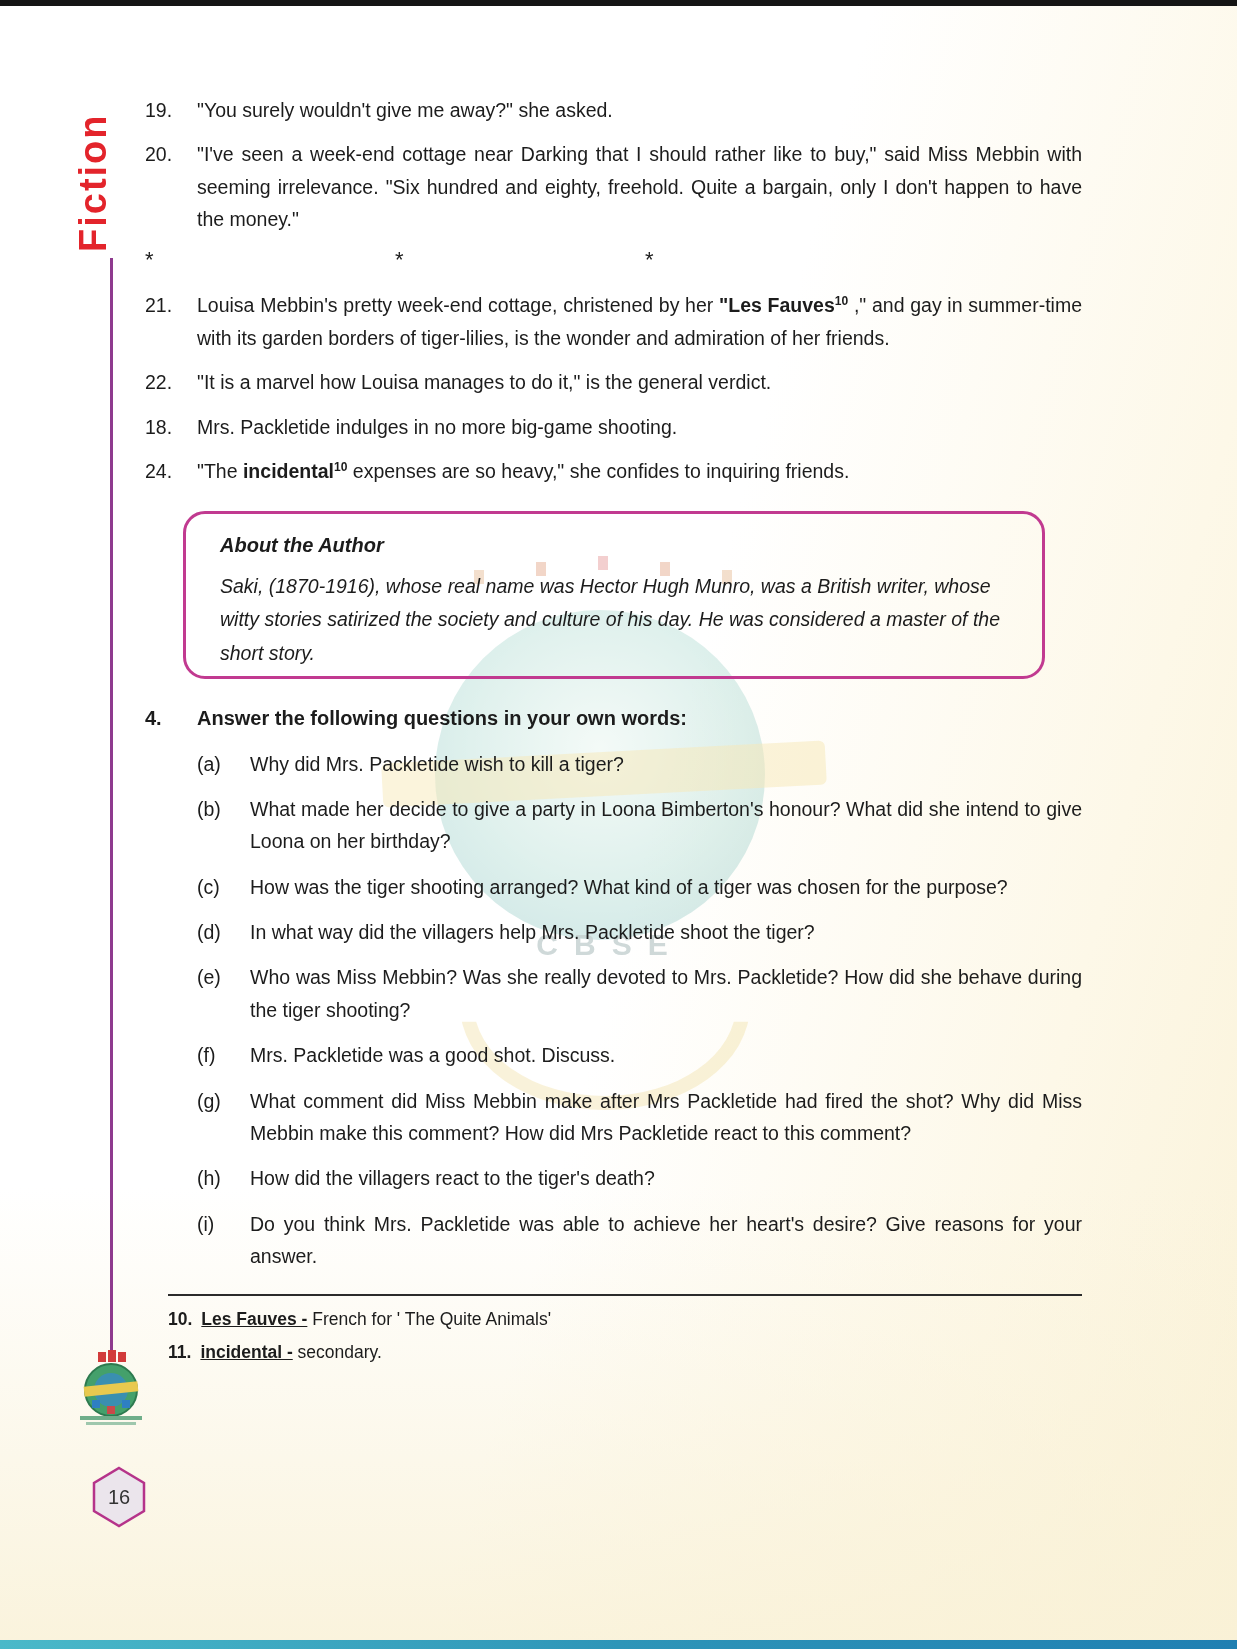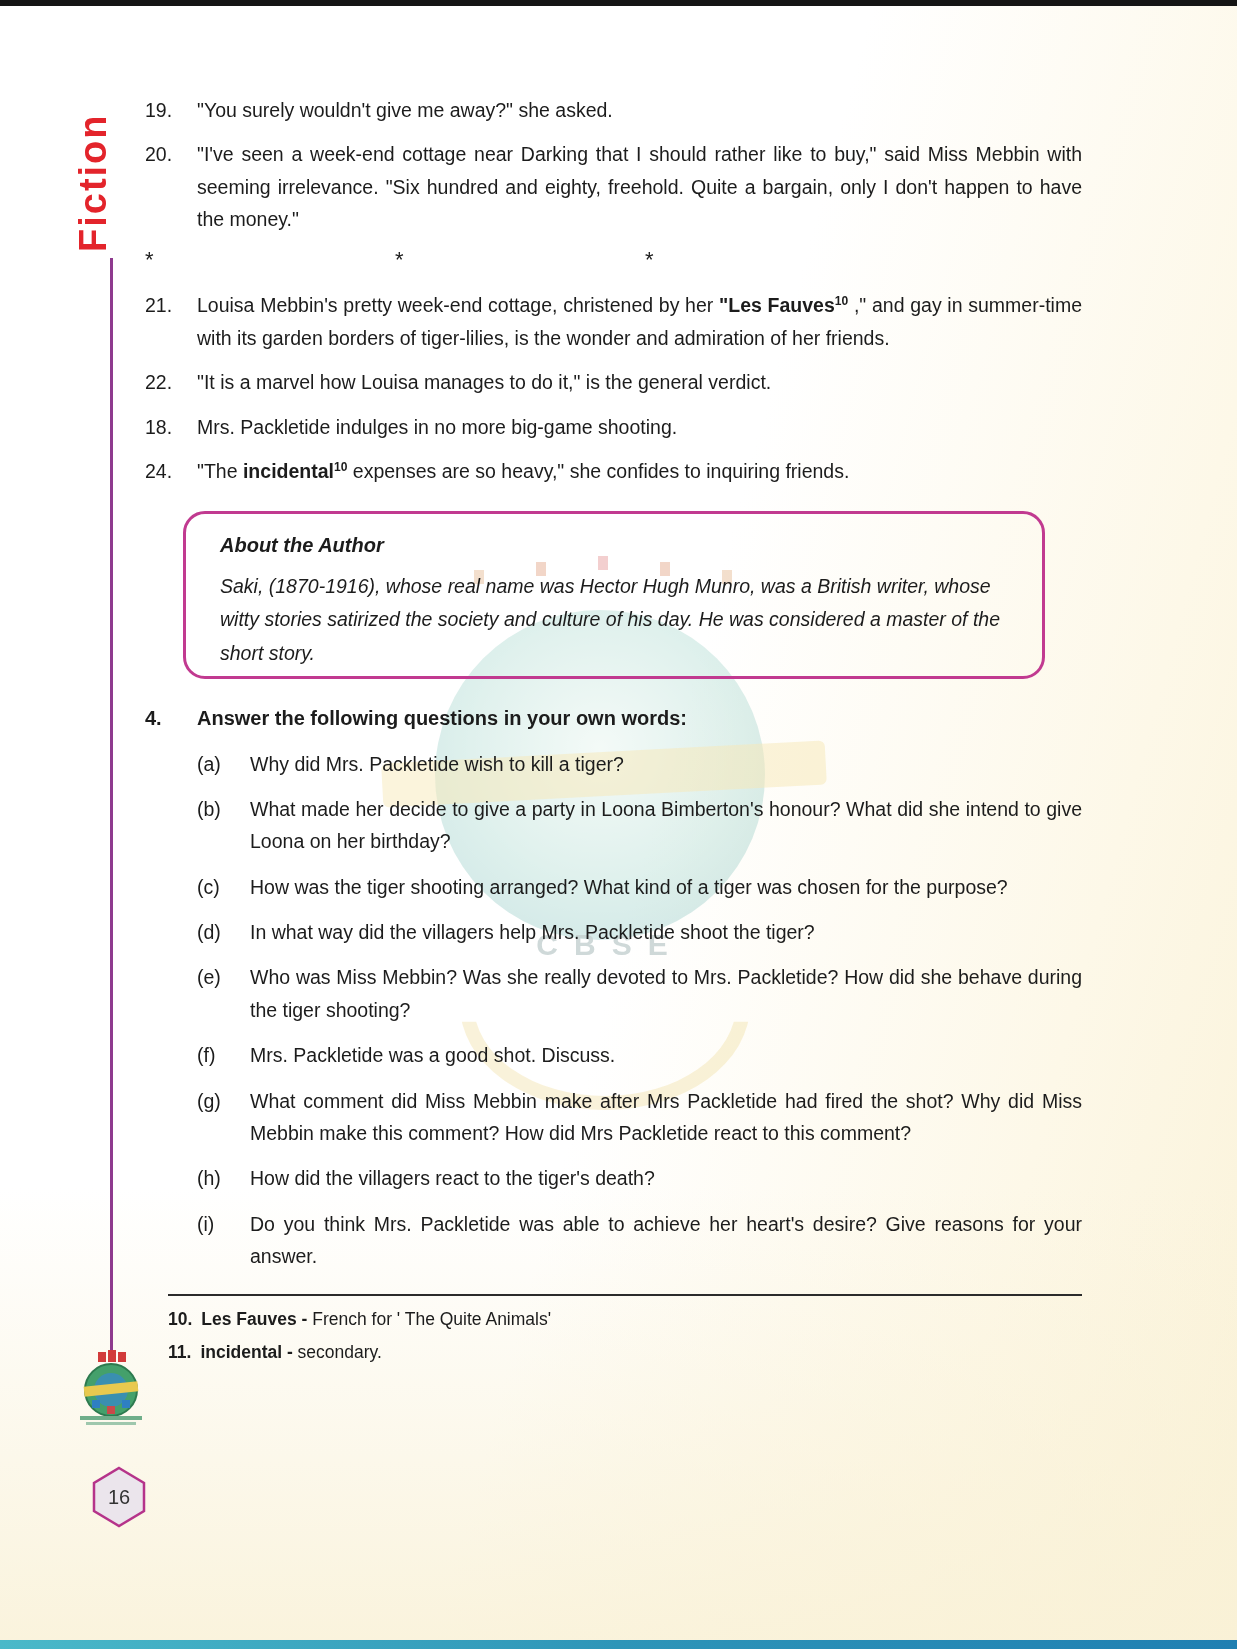--- a/index.html
+++ b/index.html
@@ -64,21 +64,21 @@
   .qnum { flex:0 0 52px; }
   .qhtext { flex:1; }
 
   .qitem { display:flex; margin-left:52px; margin-bottom:13px; }
   .qletter { flex:0 0 53px; line-height:1.66; }
   .qtext { flex:1; text-align:justify; line-height:1.66; }
 
   .footnote-rule { margin:22px 0 12px 23px; width:914px; height:2px; background:#2b2b2b; }
   .footnote { margin-left:23px; font-size:17.5px; margin-bottom:9px; line-height:1.35; }
   .fnum { font-weight:bold; margin-right:9px; }
-  .fterm { font-weight:bold; }
+  .fterm { font-weight:bold;text-decoration:underline; }
 
   
   .logo { position:absolute; left:72px; top:1350px; width:78px; height:82px; z-index:2; }
   .hexagon { position:absolute; left:90px; top:1466px; width:58px; height:62px; z-index:2; }
 </style>
 </head>
 <body>
 
 <div class="page">
 

